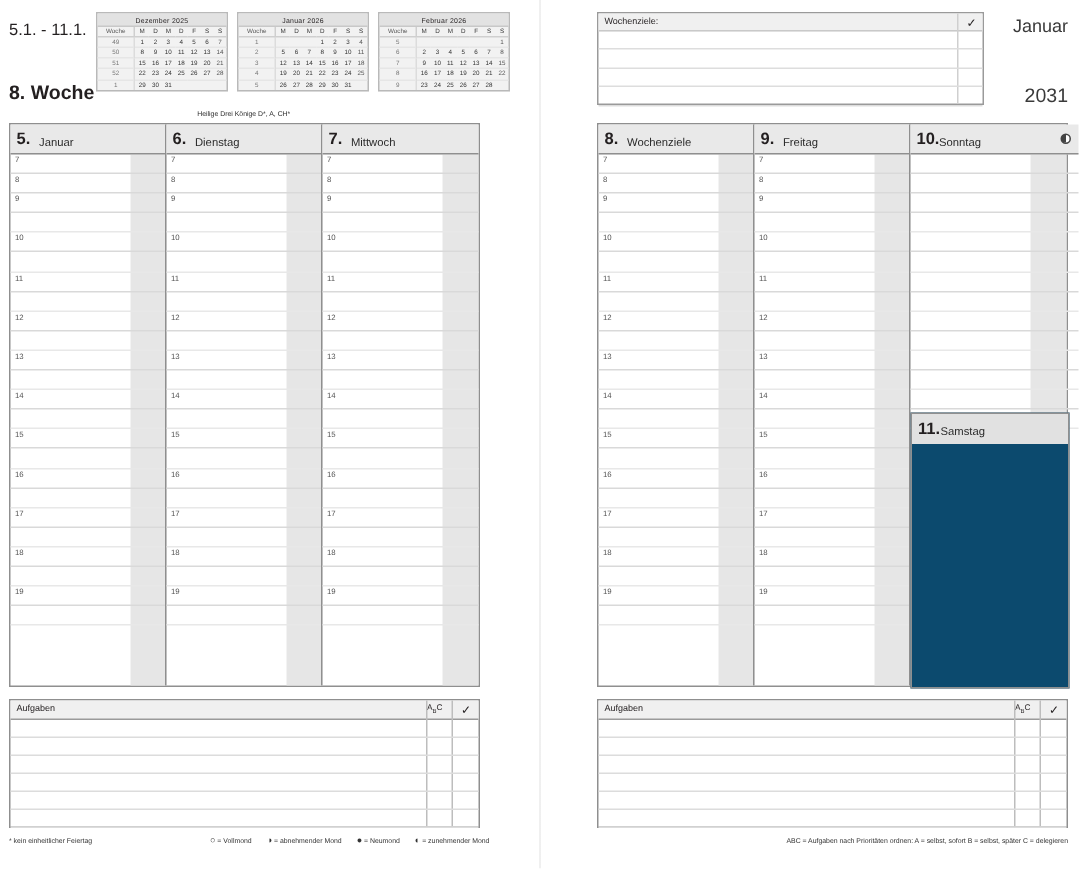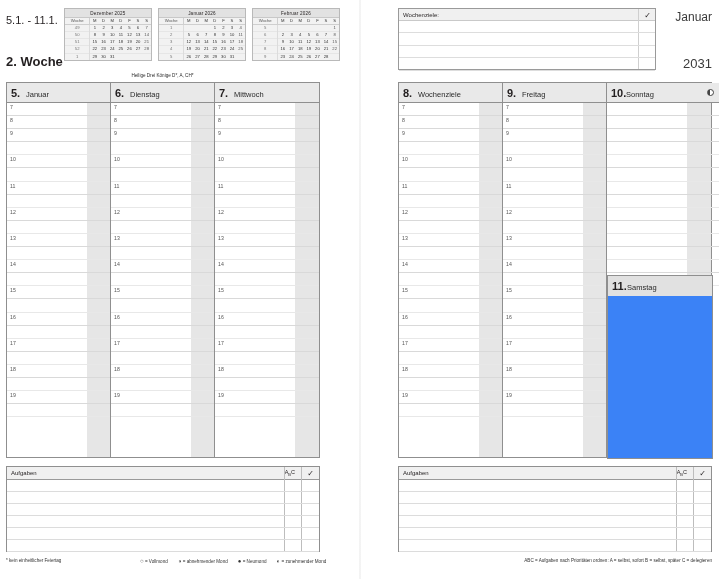--- a/index.html
+++ b/index.html
@@ -66,21 +66,21 @@
   .moon.half { background:linear-gradient(to right,#444 50%,#fff 50%); }
   .holiday-note { position:absolute; left:0; right:0; top:-10px; text-align:center;
                   font-size:4.6px; color:#2b2b2b; }
 
   .hours { position:absolute; left:0; right:0; top:20px; bottom:0; }
   .hrow { position:relative; border-bottom:1px solid #d9d9d9; }
   .hrow .hl { position:absolute; left:3px; top:1px; font-size:5.2px; color:#555; }
   .hrow.sub { border-bottom:1px solid #e8e8e8; }
   .shade { position:absolute; top:20px; bottom:0; background:#e3e3e3; opacity:.9; }
 
-  .sunday-box { position:absolute; border:1px solid #8f8f8f; background:#3b82f6; }
+  .sunday-box { position:absolute; border:1px solid #8f8f8f; background:#0c4a6e; }
   .sunday-head { position:relative; height:20px; background:#e1e1e1; }
 
   
   .tasks { position:absolute; border:1px solid #8f8f8f; background:#fff; }
   .tasks.left { left:6px; top:466px; width:314px; height:86px; }
   .tasks.right { left:38px; top:466px; width:314px; height:86px; }
   .tasks-head { height:13px; border-bottom:1px solid #9a9a9a; background:#f0f0f0; position:relative; }
   .tasks-label { position:absolute; left:4px; top:3px; font-size:6px; }
   .abc { position:absolute; right:24px; top:2px; font-size:5.5px; }
   .abc sub { font-size:4px; }
@@ -98,21 +98,21 @@
   .footnote-right { position:absolute; right:8px; top:558px; font-size:4.6px; color:#333; }
 </style>
 </head>
 <body>
 
 <div class="spine"></div>
 
 <div class="page left-page">
 
   <div class="week-range">5.1. - 11.1.</div>
-  <div class="week-no">2. Woche</div>
+  <div class="week-no">8. Woche</div>
 
   <div class="minis">
     <div class="mini">
       <div class="mini-title">Dezember 2025</div>
       <table class="mini-tbl">
         <tbody>
             <tr>
           <th class="wk">Woche</th>
           <th>M</th>
           <th>D</th>

